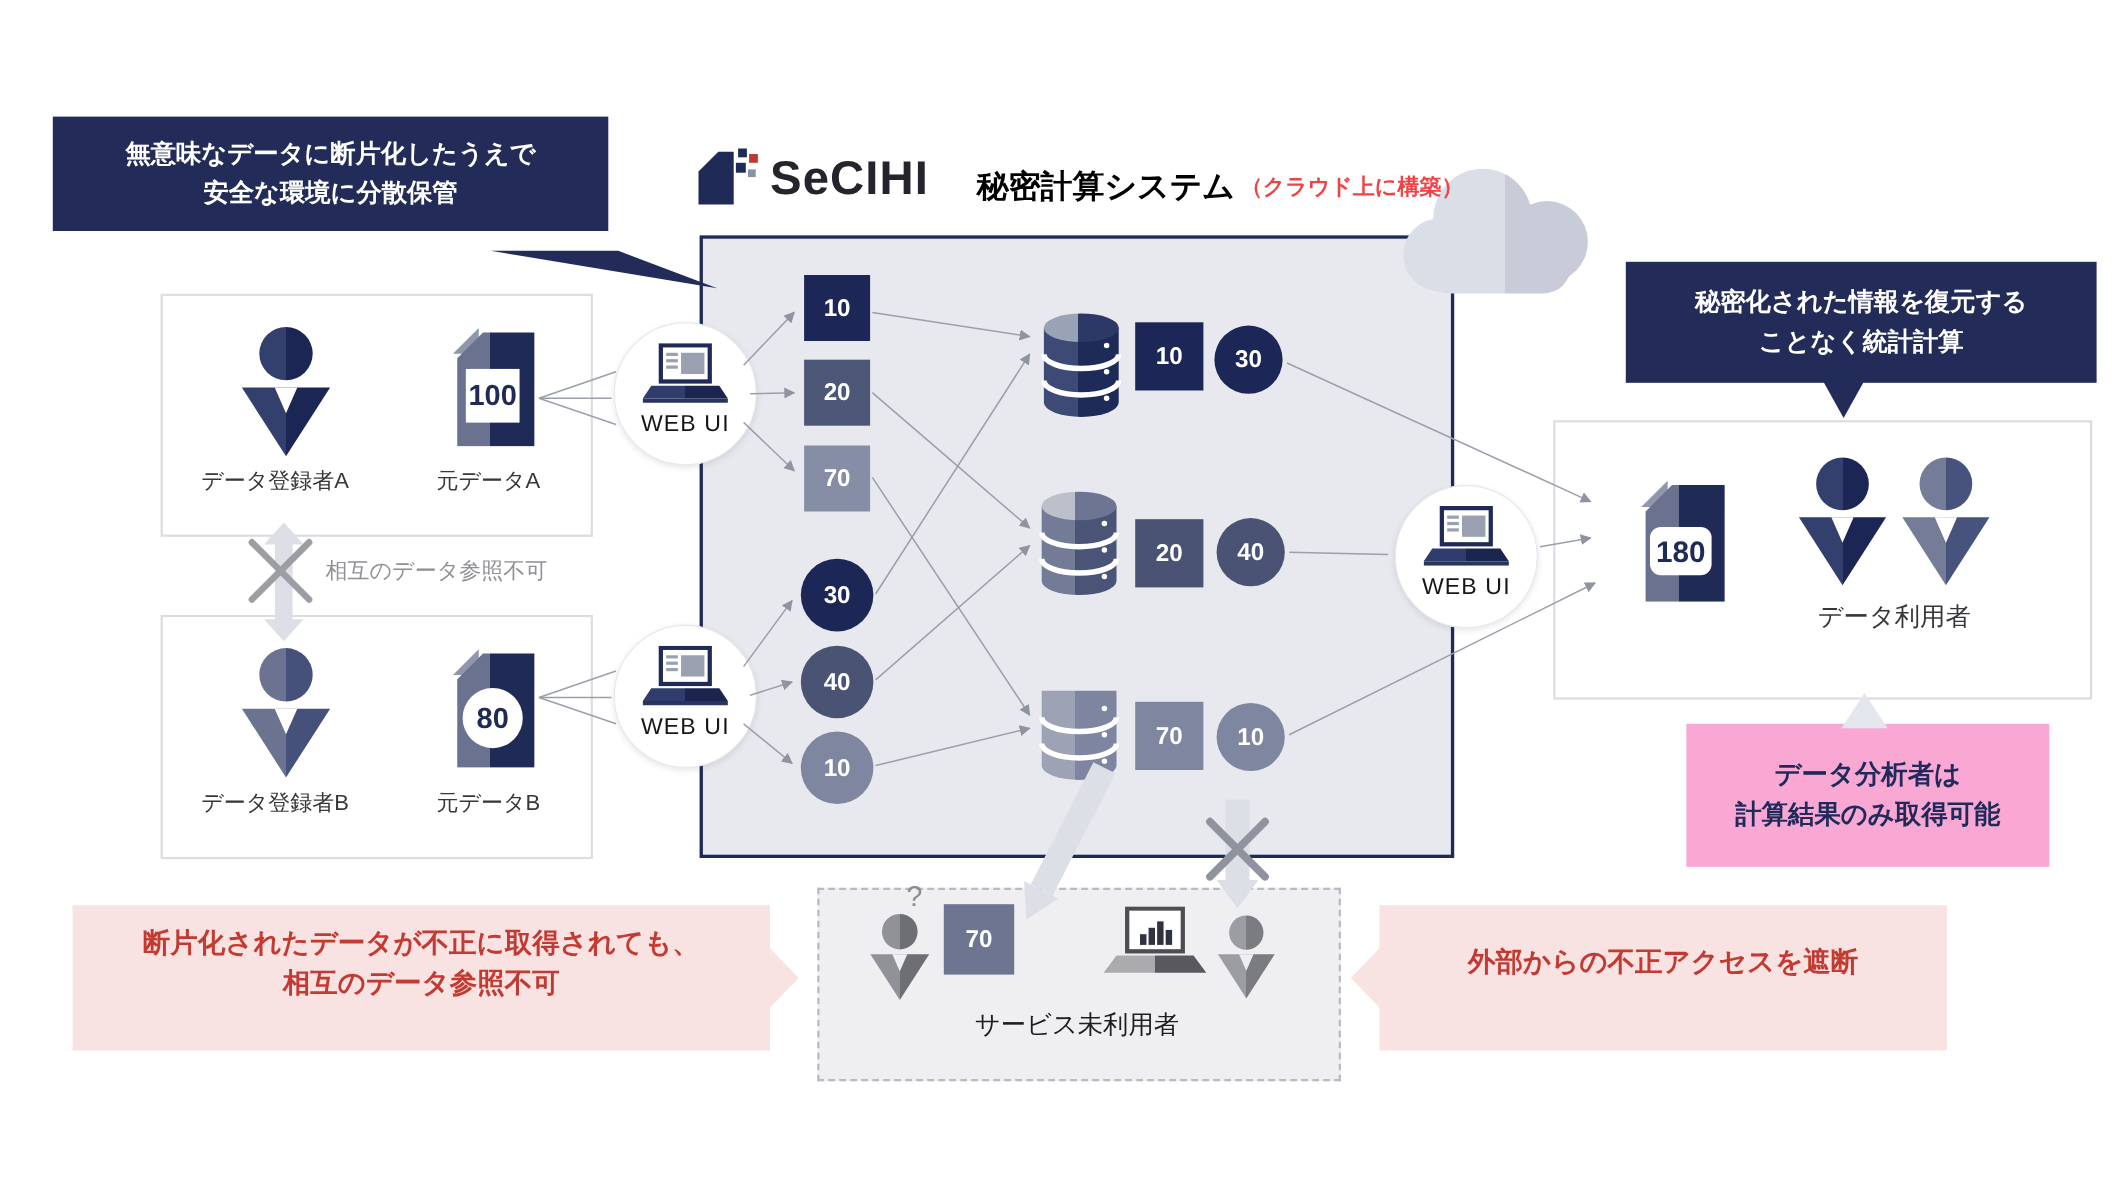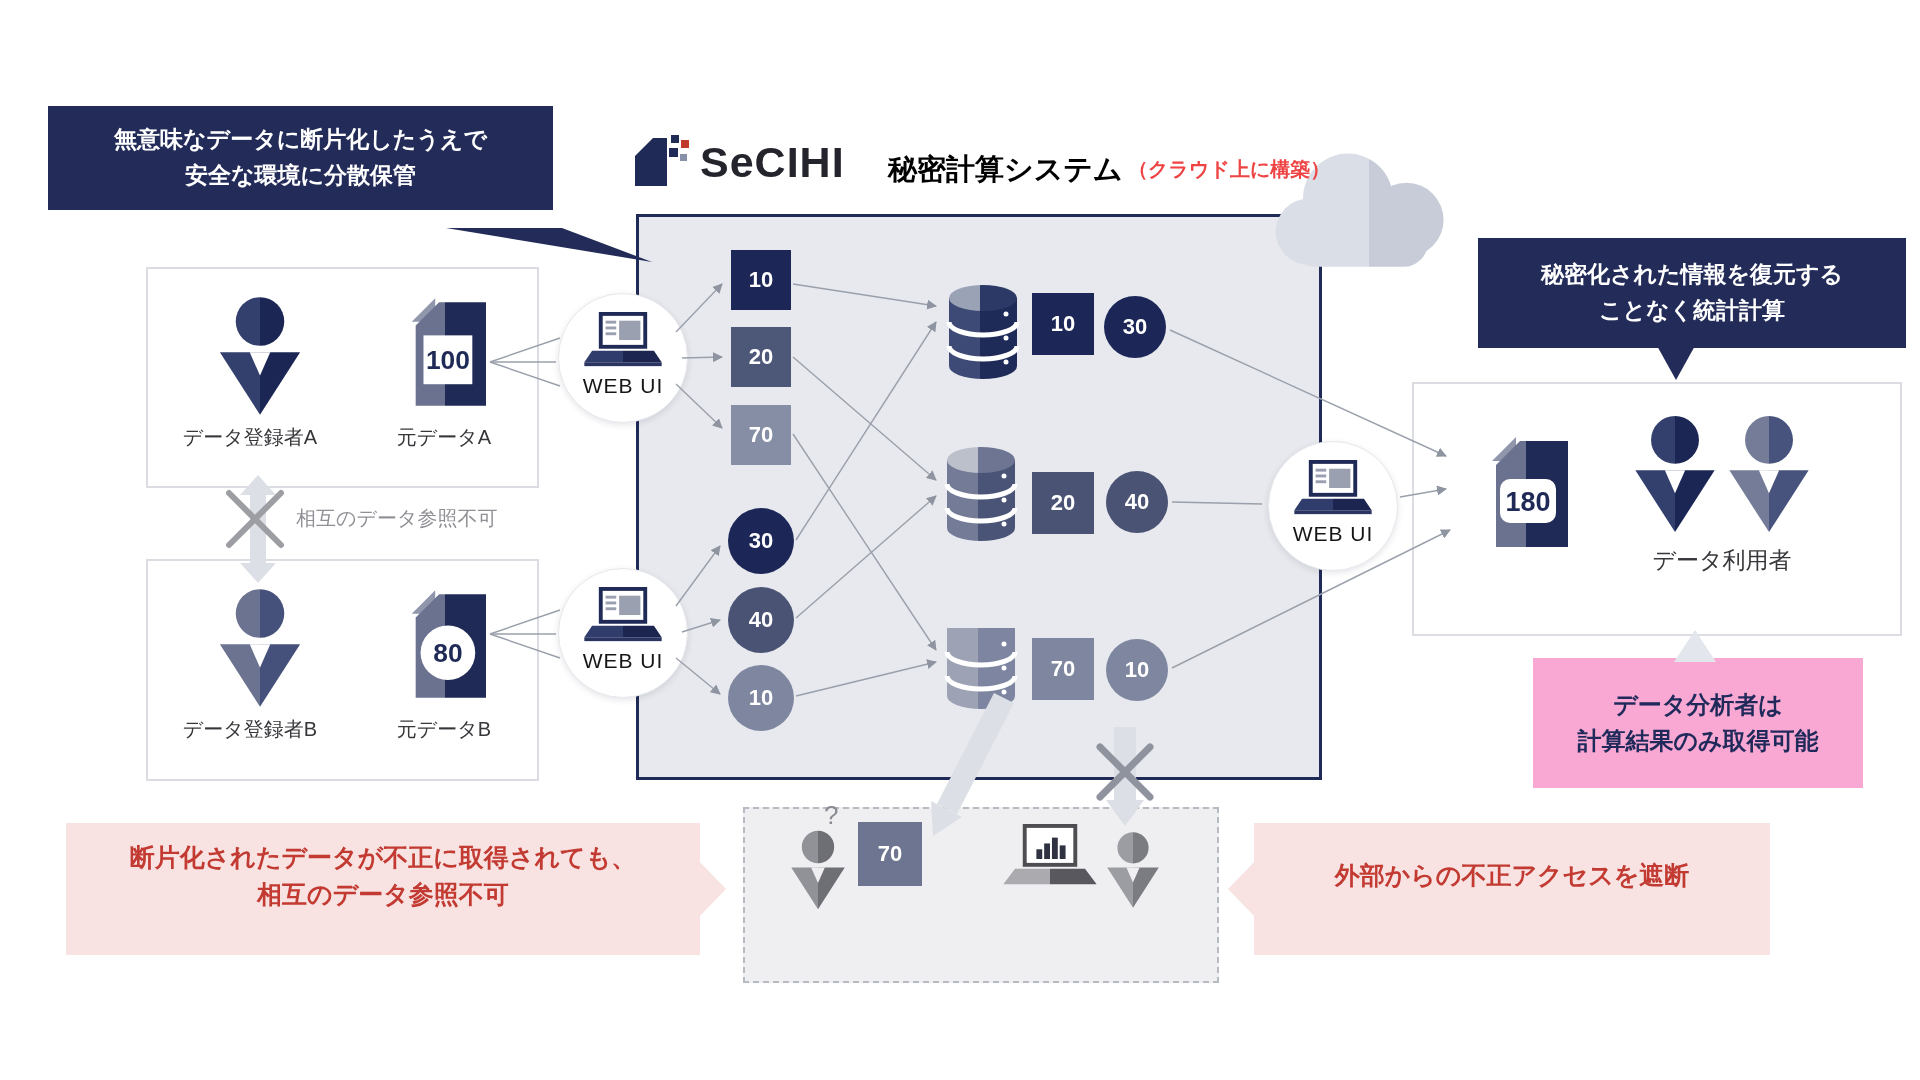--- a/index.html
+++ b/index.html
@@ -370,20 +370,21 @@
     <rect x="44" y="20" width="6" height="16" fill="#2f3240"></rect>
     <rect x="52" y="14" width="6" height="22" fill="#2f3240"></rect>
     <rect x="60" y="22" width="6" height="14" fill="#2f3240"></rect>
     <polygon points="14,46 86,46 98,62 2,62" fill="url(#glapg)"></polygon>
   </svg>
   <svg class="abs icon" style="left:1106px;top:830px;z-index:4;color:#efeff2;" width="54" height="80" viewBox="0 0 90 128">
     <circle cx="45" cy="27" r="26" fill="url(#gpg2)"></circle>
     <polygon points="2,60 88,60 45,127" fill="url(#gpg2)"></polygon>
     <polygon points="34,60 56,60 45,85" fill="currentColor"></polygon>
   </svg>
+  <div class="abs lbl" style="left:743px;top:916px;width:472px;font-size:23px;color:#1e1e22;">サービス未利用者</div>
 
   <div class="abs pinkbox" style="left:66px;top:823px;width:634px;height:132px;">
     <span>断片化されたデータが不正に取得されても、</span>
     <span>相互のデータ参照不可</span>
   </div>
   <div class="abs pinkbox" style="left:1254px;top:823px;width:516px;height:132px;">
     <span>外部からの不正アクセスを遮断</span>
   </div>
 
 </div>

